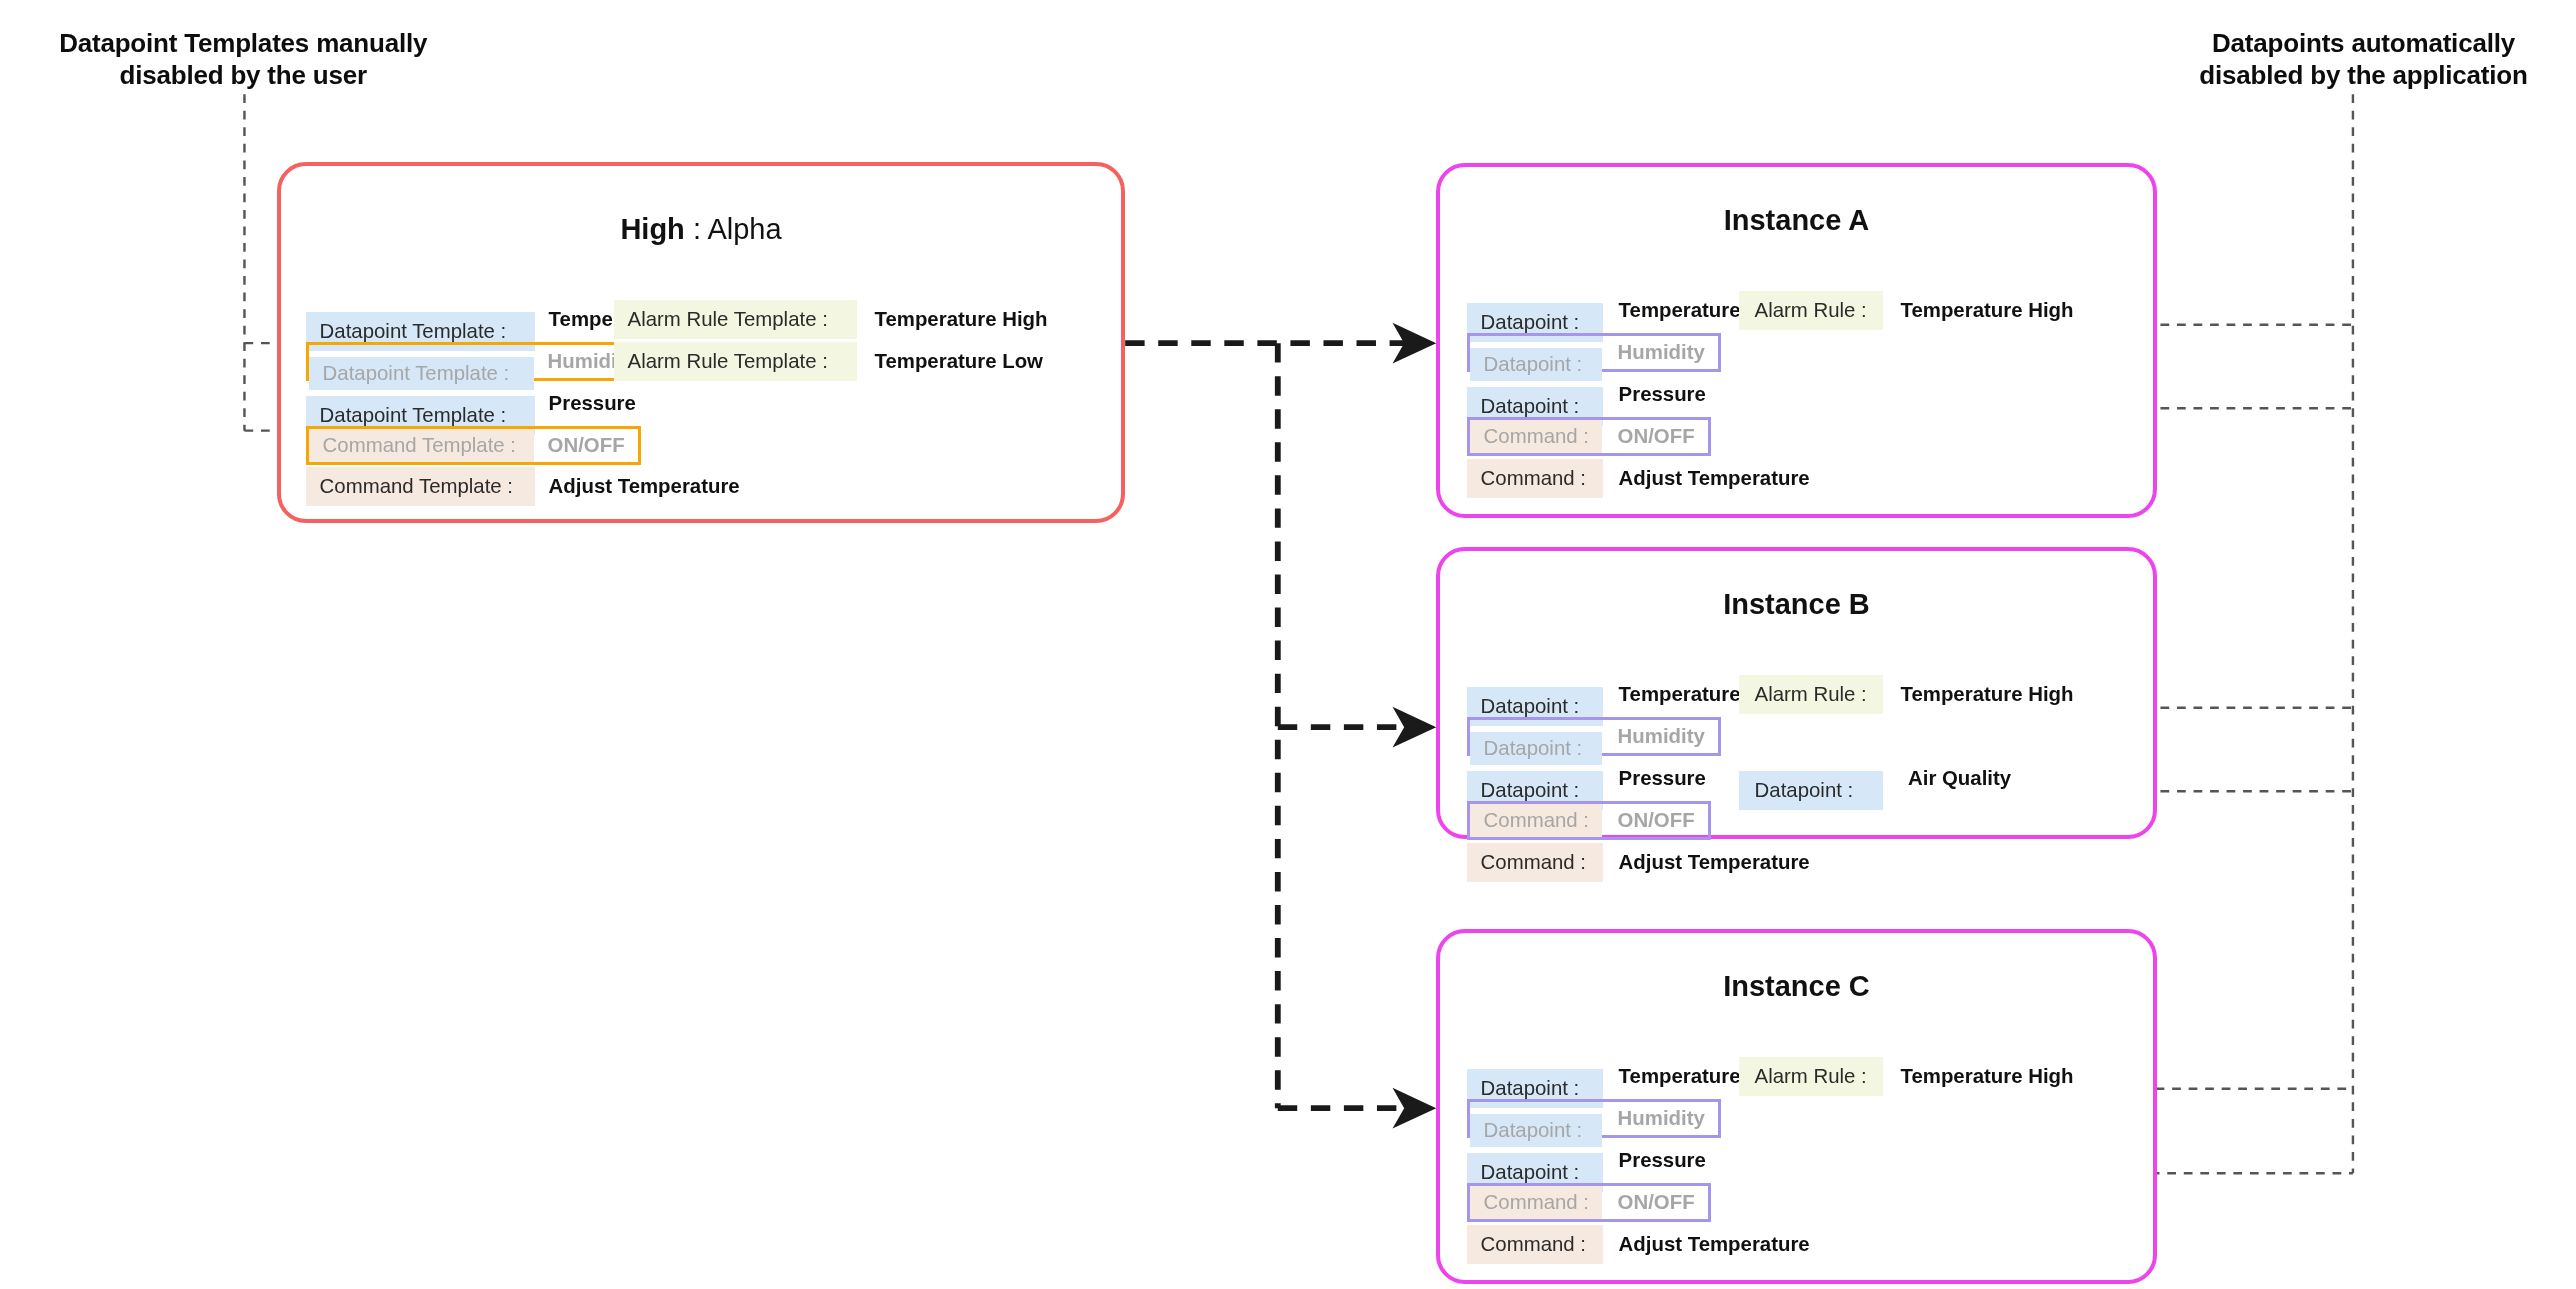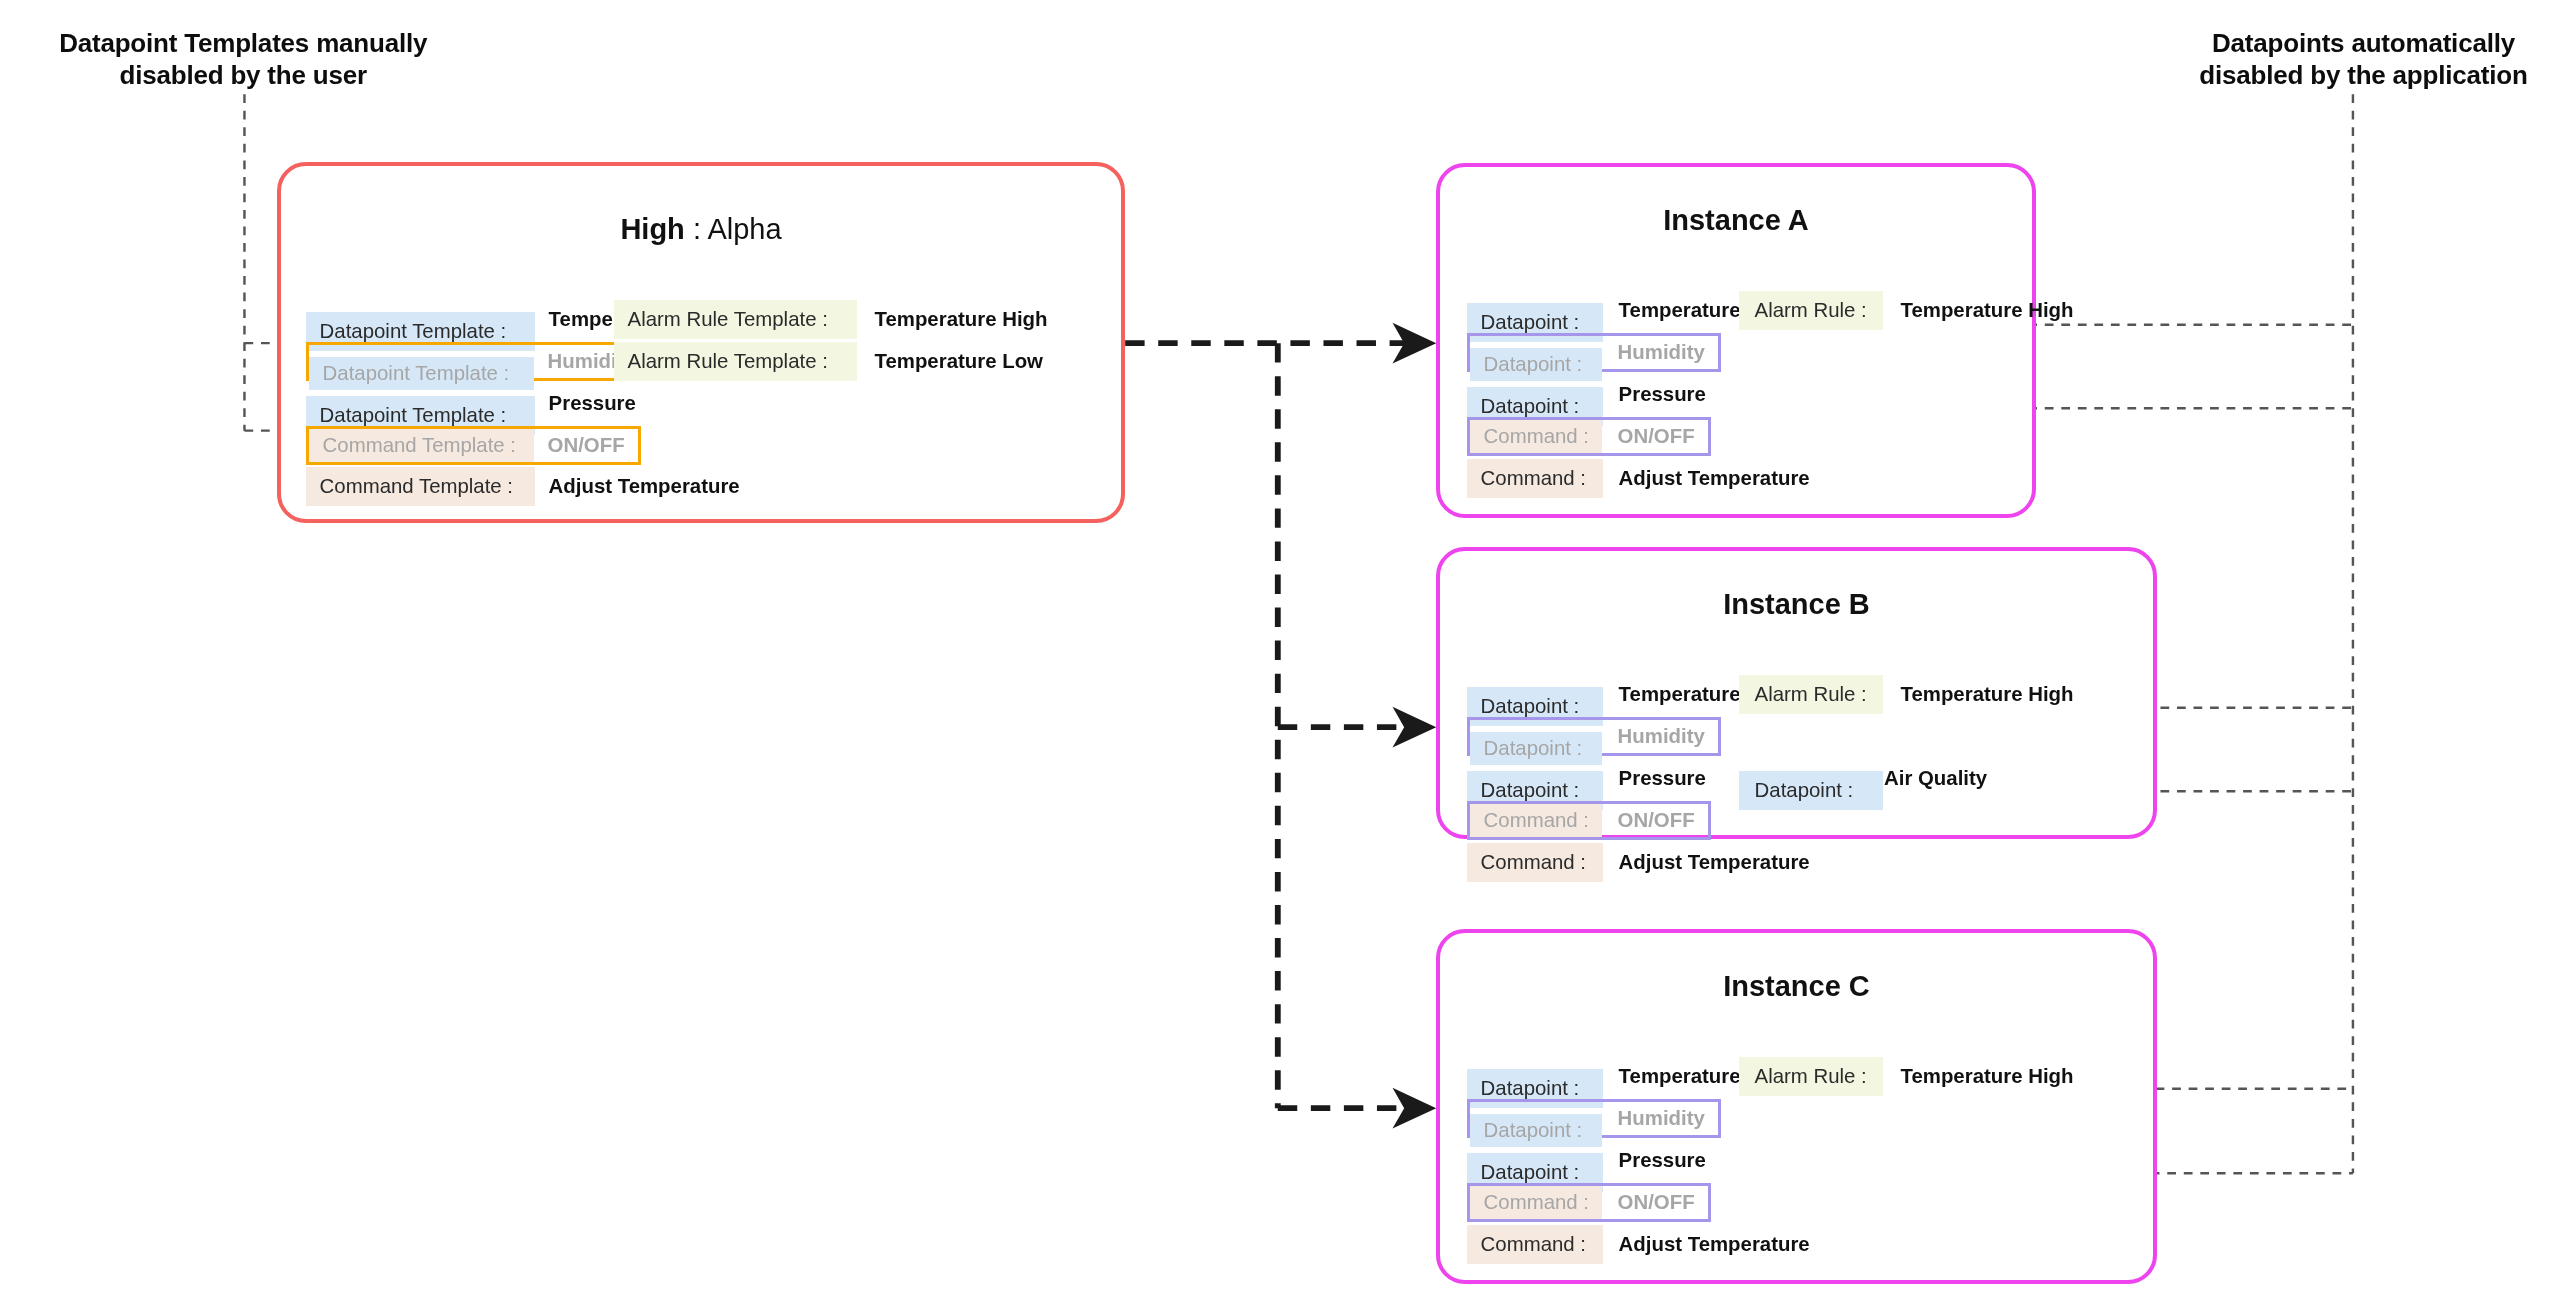--- a/index.html
+++ b/index.html
@@ -131,21 +131,21 @@
           <div class="chip alarm" style="width: 243px; padding-left: 13.6px;">Alarm Rule Template :</div>
           <div class="val" style="padding-left: 17.5px; padding-right: 13.6px;">Temperature High</div>
         </div>
         <div class="row" style="left: 333px; top: 176px;">
           <div class="chip alarm" style="width: 243px; padding-left: 13.6px;">Alarm Rule Template :</div>
           <div class="val" style="padding-left: 17.5px; padding-right: 13.6px;">Temperature Low</div>
         </div>
       </div>
   </div>
 
-  <div class="card instance" id="instance-0" style="left:1436px;top:163px;width:600px;height:355px;">
+  <div class="card instance" id="instance-0" style="left:1436px;top:163px;width:721px;height:355px;">
     <div class="card-title bold-all" style="top:37px;">Instance A</div>
     <div class="rows" id="instance-rows-0">
         <div class="row" style="left: 27px; top: 124px;">
           <div class="chip datapoint" style="width: 136px; padding-left: 13.6px;">Datapoint :</div>
           <div class="val" style="padding-left: 15.6px; padding-right: 13.6px;">Temperature</div>
         </div>
         <div class="row disabled hl-purple" style="left: 27px; top: 166px;">
           <div class="chip datapoint" style="width: 132px; padding-left: 13.6px;">Datapoint :</div>
           <div class="val" style="padding-left: 15.6px; padding-right: 13.6px;">Humidity</div>
         </div>
@@ -190,21 +190,21 @@
         <div class="row" style="left: 27px; top: 292px;">
           <div class="chip command" style="width: 136px; padding-left: 13.6px;">Command :</div>
           <div class="val" style="padding-left: 15.6px; padding-right: 13.6px;">Adjust Temperature</div>
         </div>
         <div class="row" style="left: 299px; top: 124px;">
           <div class="chip alarm" style="width: 144px; padding-left: 15.6px;">Alarm Rule :</div>
           <div class="val" style="padding-left: 17.5px; padding-right: 13.6px;">Temperature High</div>
         </div>
         <div class="row" style="left: 299px; top: 208px;">
           <div class="chip datapoint" style="width: 144px; padding-left: 15.6px;">Datapoint :</div>
-          <div class="val" style="padding-left: 1px; padding-right: 13.6px;">Air Quality</div>
+          <div class="val" style="padding-left: 25px; padding-right: 13.6px;">Air Quality</div>
         </div>
       </div>
   </div>
 
   <div class="card instance" id="instance-2" style="left:1436px;top:929px;width:721px;height:355px;">
     <div class="card-title bold-all" style="top:37px;">Instance C</div>
     <div class="rows" id="instance-rows-2">
         <div class="row" style="left: 27px; top: 124px;">
           <div class="chip datapoint" style="width: 136px; padding-left: 13.6px;">Datapoint :</div>
           <div class="val" style="padding-left: 15.6px; padding-right: 13.6px;">Temperature</div>

